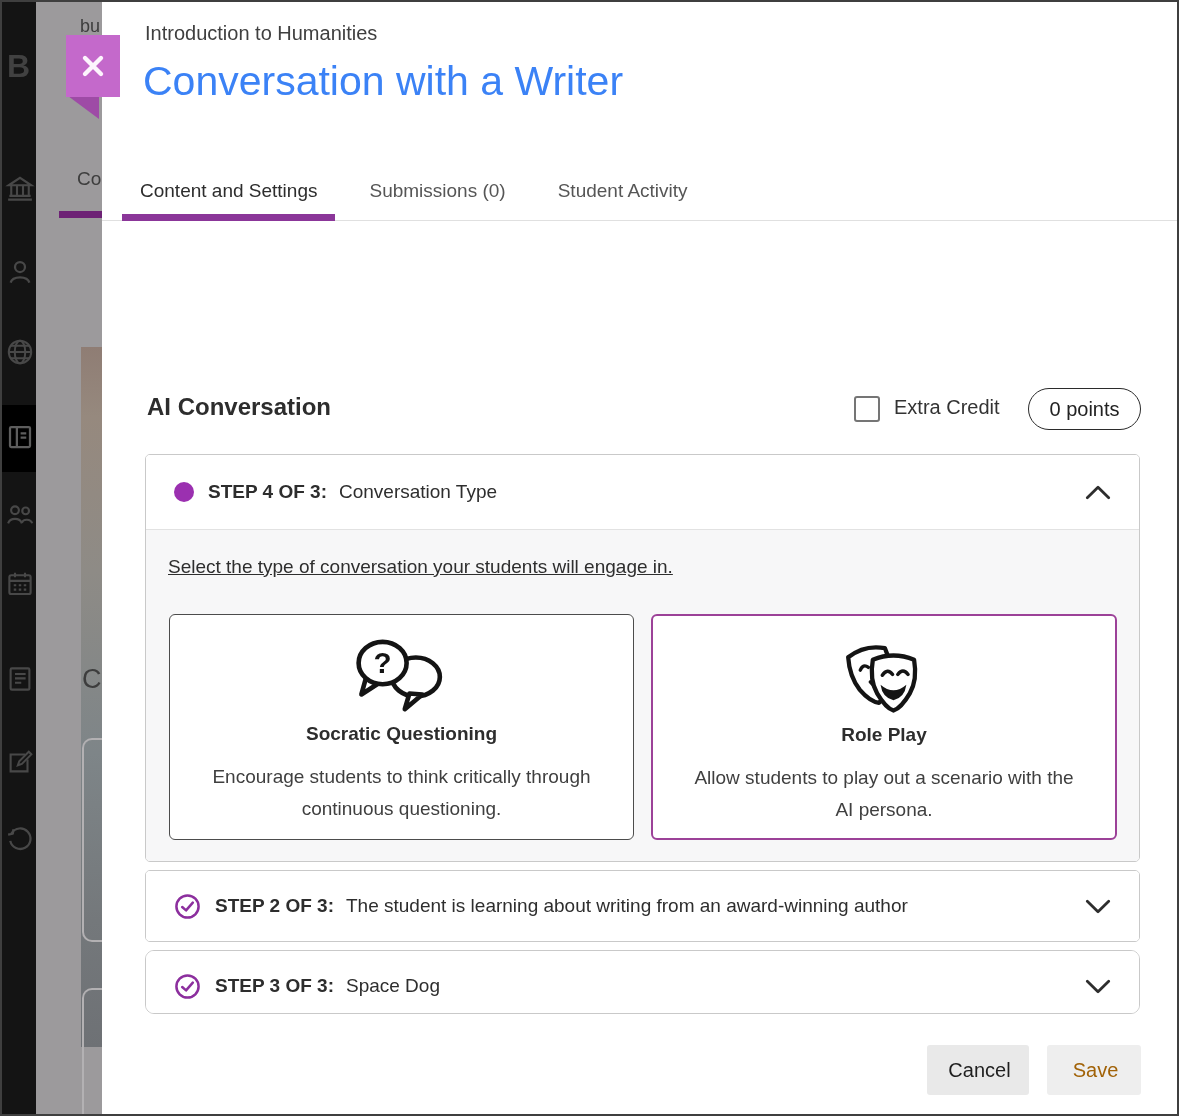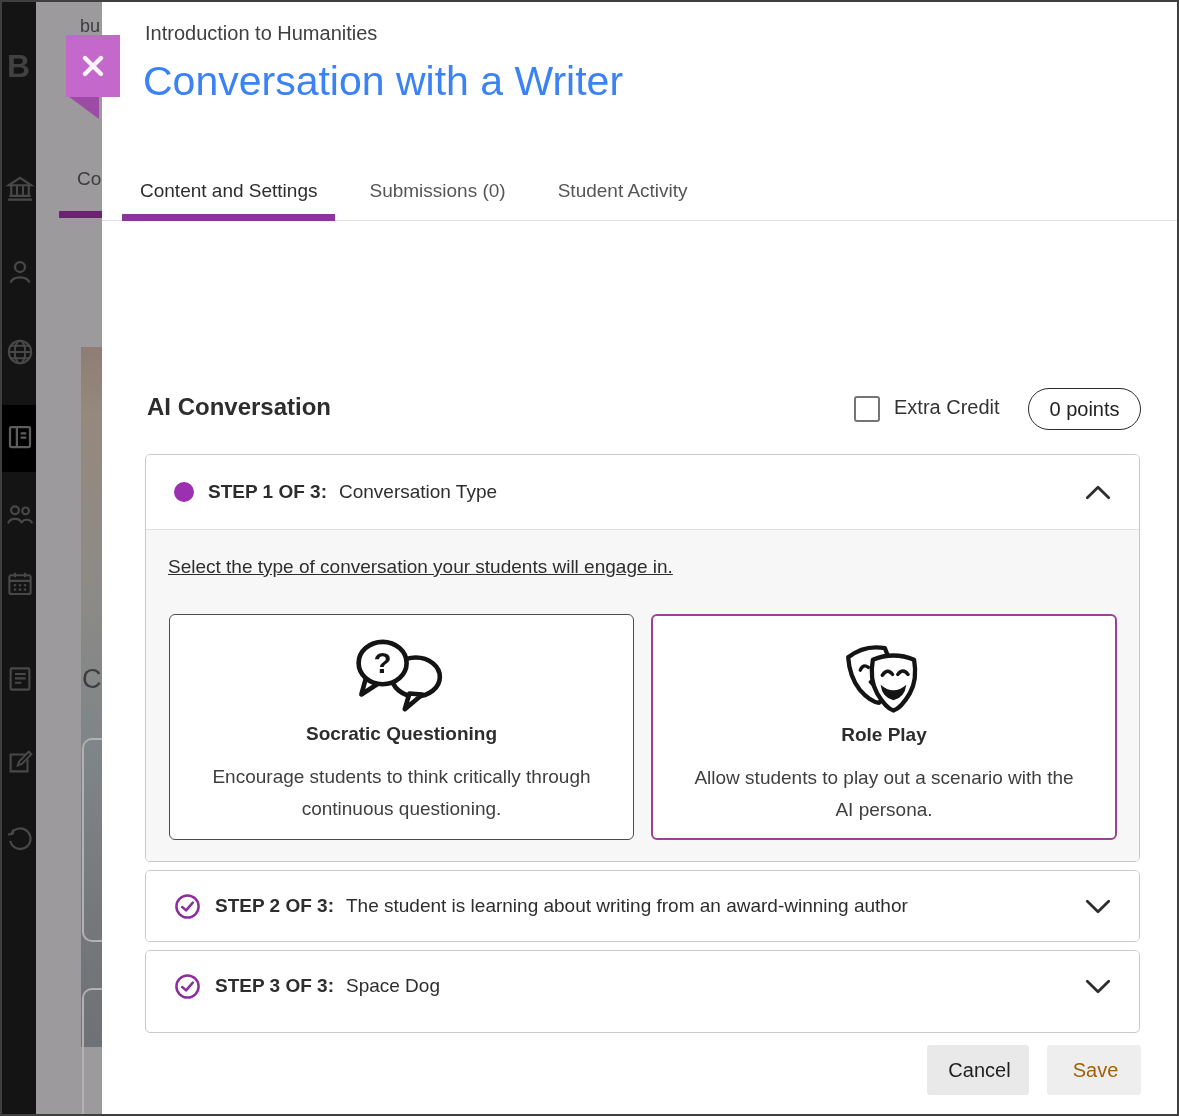--- a/index.html
+++ b/index.html
@@ -45,21 +45,21 @@
   .checkbox{width:22px;height:22px;border:2px solid #757575;border-radius:3px;background:#fff;cursor:pointer;}
   .extra-credit .lbl{margin-left:14px;font-size:20px;color:#333;}
   .points-pill{position:absolute;left:926px;top:386px;width:113px;height:42px;border:1.5px solid #2b2b2b;
     border-radius:22px;display:flex;align-items:center;justify-content:center;font-size:20px;color:#222;
     box-sizing:border-box;background:#fff;cursor:pointer;}
   
   .step-card{position:absolute;left:43px;width:995px;border:1px solid #c9c9c9;border-radius:5px;
     background:#fff;box-sizing:border-box;overflow:hidden;}
   .step1{top:452px;height:408px;}
   .step2{top:868px;height:72px;}
-  .step3{top:948px;height:83px;}
+  .step3{top:948px;height:64px;border-radius:9px;}
   .step-head{display:flex;align-items:center;height:74px;padding:0 28px;cursor:pointer;background:#fff;}
   .step2 .step-head,.step3 .step-head{height:70px;}
   .step-dot{width:20px;height:20px;border-radius:50%;background:var(--step_dot,#9b30b0);flex:0 0 auto;}
   .step-check{width:27px;height:27px;flex:0 0 auto;}
   .step-label{margin-left:14px;font-size:19px;font-weight:700;color:#2d2d2d;white-space:nowrap;}
   .step-title{margin-left:12px;font-size:19px;color:#2e2e2e;white-space:nowrap;overflow:hidden;}
   .step-chevron{margin-left:auto;flex:0 0 auto;width:26px;height:15px;cursor:pointer;}
   .step-body{height:333px;background:#f7f7f8;border-top:1px solid #e2e2e2;position:relative;}
   .instruction{position:absolute;left:22px;top:26px;font-size:19px;color:#2e2e2e;text-decoration:underline;}
   .option-card{position:absolute;top:84px;height:226px;background:#fff;border-radius:6px;box-sizing:border-box;
@@ -179,21 +179,21 @@
 
     <div class="extra-credit">
       <div class="checkbox"></div>
       <span class="lbl">Extra Credit</span>
     </div>
     <div class="points-pill">0 points</div>
 
     <div class="step-card step1">
       <div class="step-head">
         <div class="step-dot"></div>
-        <span class="step-label">STEP 1 OF 3:</span>
+        <span class="step-label">STEP 4 OF 3:</span>
         <span class="step-title">Conversation Type</span>
         <svg class="step-chevron" viewBox="0 0 24 14">
           <polyline points="2,12 12,2 22,12" fill="none" stroke="#2e2e2e" stroke-width="2.6" stroke-linecap="round" stroke-linejoin="round"></polyline>
         </svg>
       </div>
       <div class="step-body">
         <div class="instruction">Select the type of conversation your students will engage in.</div>
 
         <div class="option-card option-socratic">
           <div class="option-icon">

